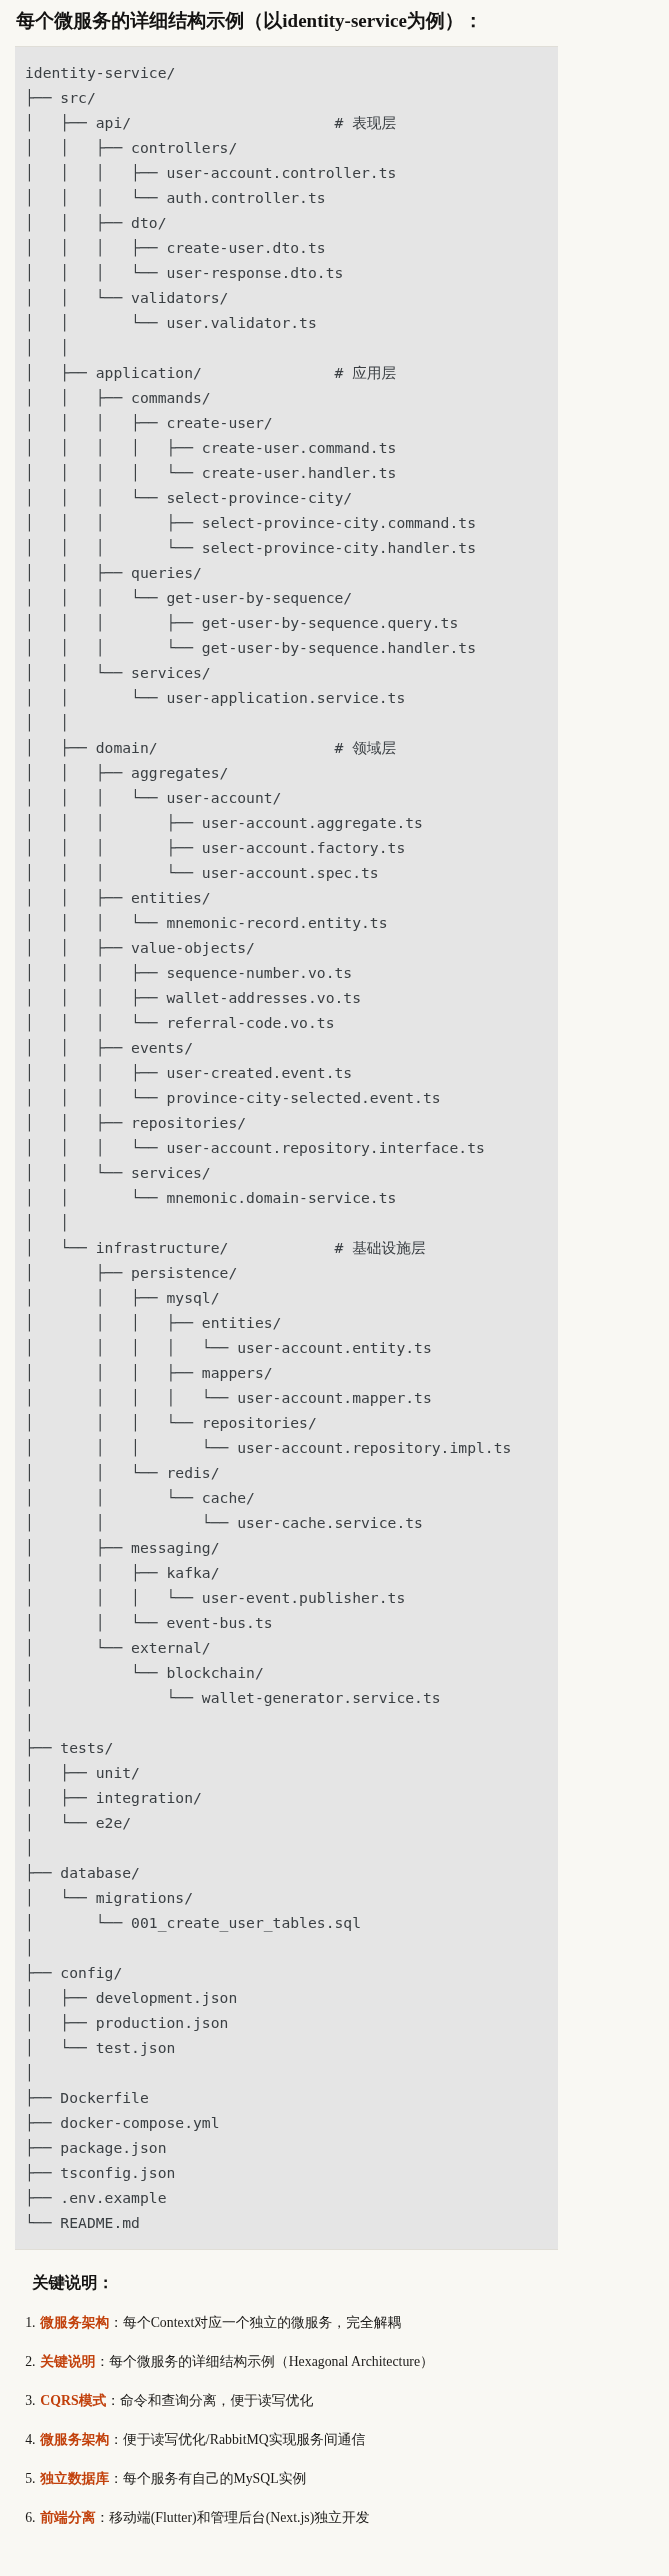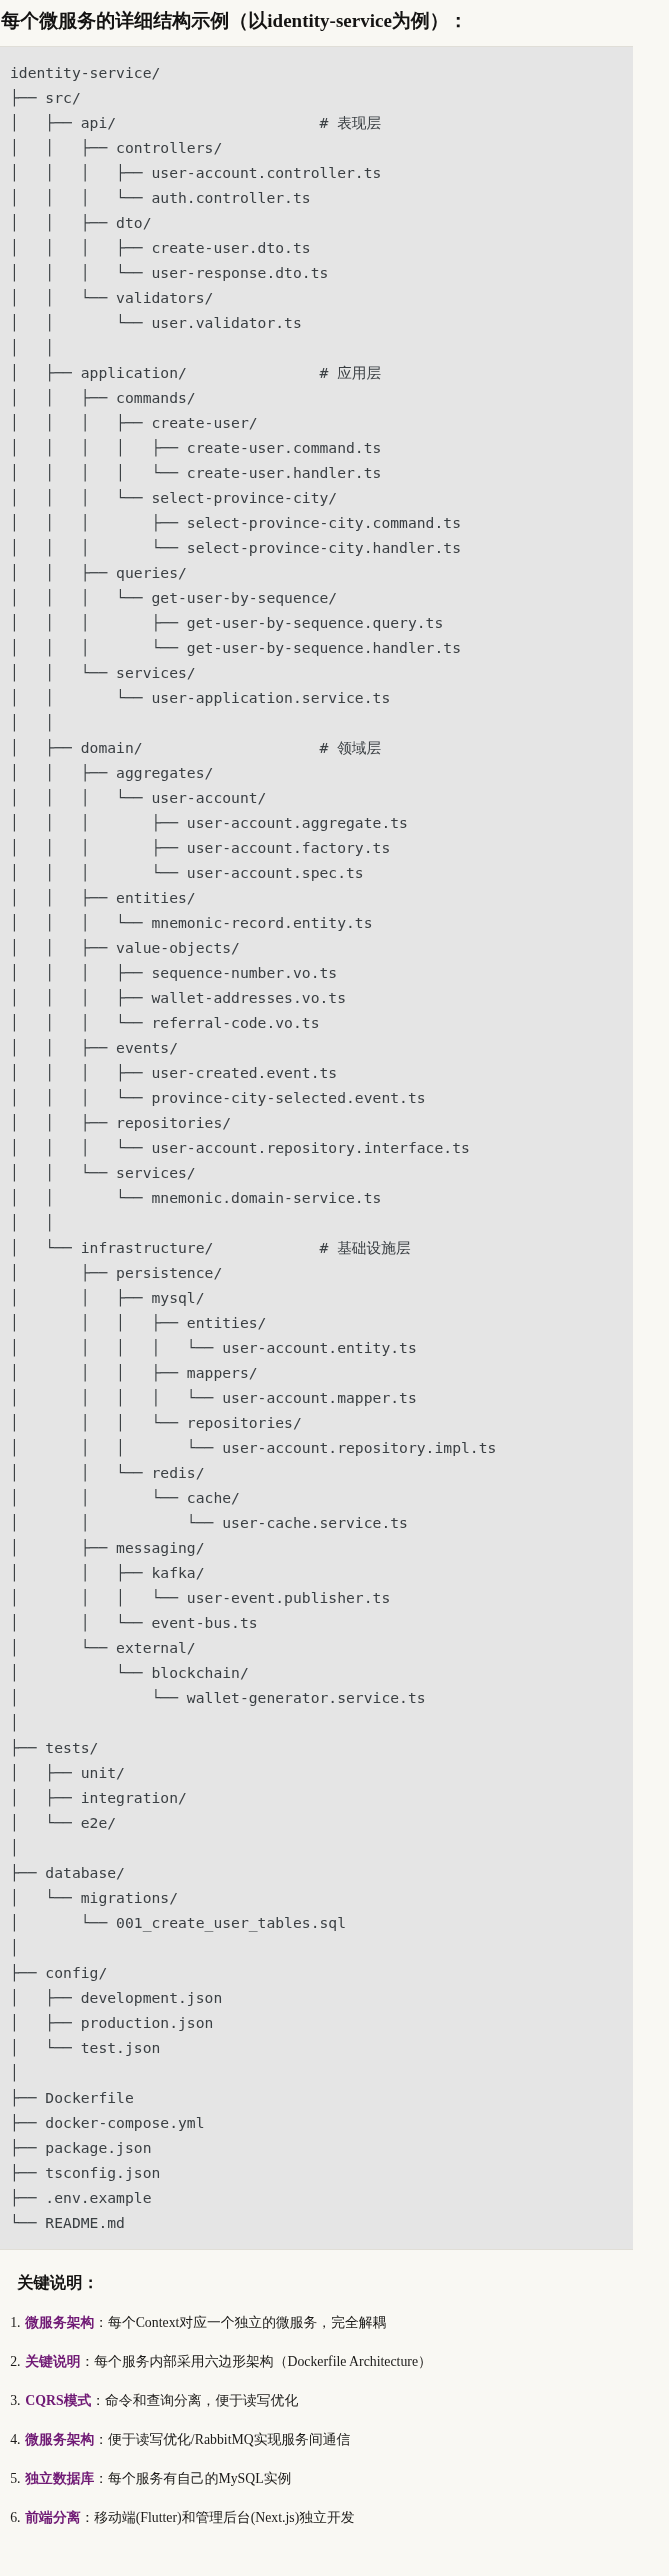--- a/index.html
+++ b/index.html
@@ -6,21 +6,22 @@
     margin: 0;
     padding: 0;
     background: #f9f8f3;
     color: #1b1a18;
   }
   body {
     width: 669px;
     font-family: "Liberation Serif", serif;
   }
   .doc {
-    width: 633px;
+    width: 543px;
+    margin-left: 15px;
   }
   .page-title {
     margin: 8.8px 0 0 1.3px;
     font-family: "Liberation Serif", serif;
     font-weight: 700;
     font-size: 19px;
     line-height: 1.3;
     color: #141312;
   }
   pre.tree-block {
@@ -55,21 +56,21 @@
   ol.notes-list li {
     margin: 0 0 19px 0;
     padding-left: 1.3px;
   }
   ol.notes-list li::marker {
     font-family: "Liberation Serif", serif;
     color: #1b1a18;
   }
   .note-label {
     font-weight: 700;
-    color: #701a75;
+    color: #c2410c;
   }
   .note-sep {
     font-weight: 400;
   }
   .closing-paragraph {
     margin: 19px 0 13.8px 0;
     font-size: 13.8px;
     line-height: 1.5;
     color: #1b1a18;
   }
@@ -169,21 +170,21 @@
 ├── .env.example
 └── README.md</pre>
 
   <div class="notes">
 
     <h4 class="notes-heading">关键说明：</h4>
 
     <ol class="notes-list">
       <li><span class="note-label">微服务架构</span><span class="note-sep">：</span><span class="note-text">每个Context对应一个独立的微服务，完全解耦</span></li>
 
-      <li><span class="note-label">关键说明</span><span class="note-sep">：</span><span class="note-text">每个服务内部采用六边形架构（Dockerfile Architecture）</span></li>
+      <li><span class="note-label">关键说明</span><span class="note-sep">：</span><span class="note-text">每个微服务的详细结构示例（Hexagonal Architecture）</span></li>
 
       <li><span class="note-label">CQRS模式</span><span class="note-sep">：</span><span class="note-text">命令和查询分离，便于读写优化</span></li>
 
       <li><span class="note-label">微服务架构</span><span class="note-sep">：</span><span class="note-text">便于读写优化/RabbitMQ实现服务间通信</span></li>
 
       <li><span class="note-label">独立数据库</span><span class="note-sep">：</span><span class="note-text">每个服务有自己的MySQL实例</span></li>
 
       <li><span class="note-label">前端分离</span><span class="note-sep">：</span><span class="note-text">移动端(Flutter)和管理后台(Next.js)独立开发</span></li>
     </ol>
 

